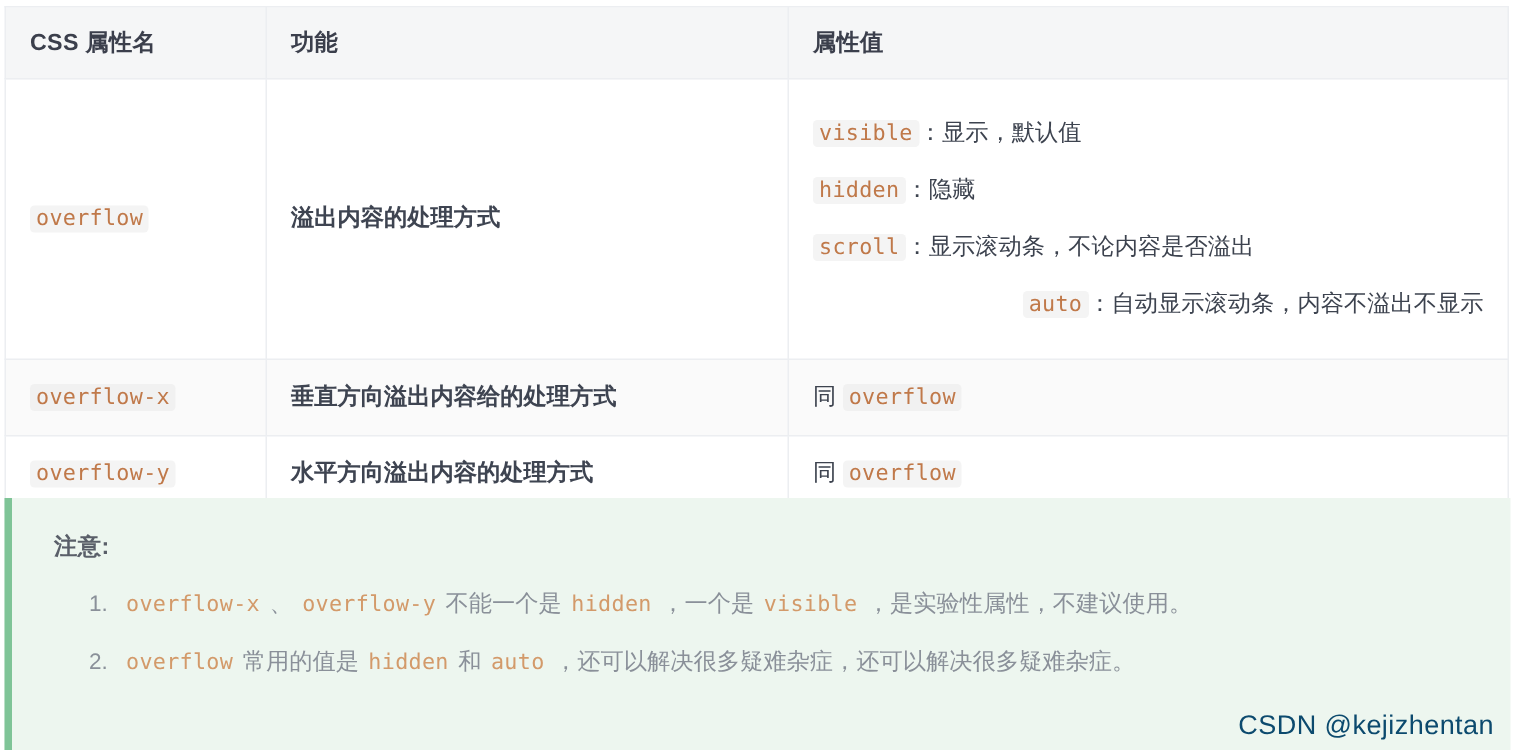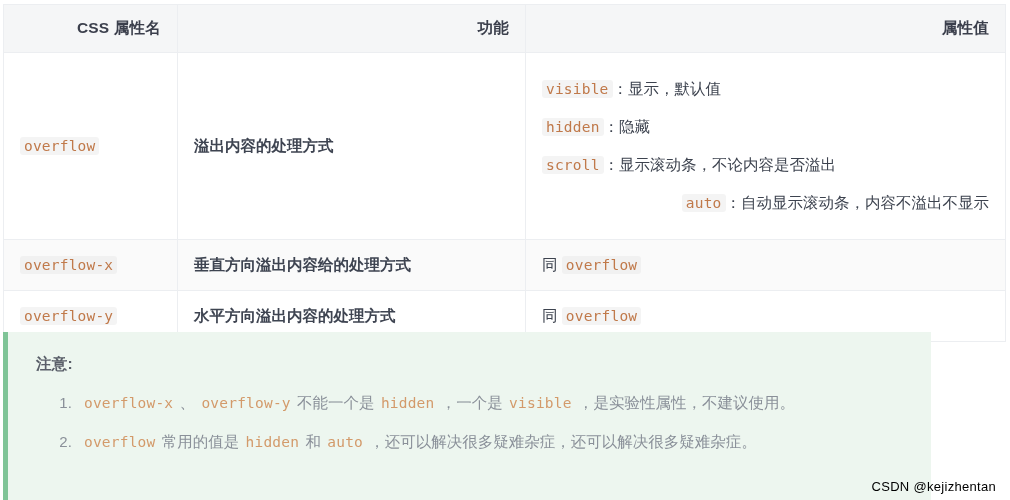--- a/index.html
+++ b/index.html
@@ -30,21 +30,21 @@
     border: 1px solid #eceef1;
     background: #ffffff;
   }
   table.props col.c1 { width: 174px; }
   table.props col.c2 { width: 348px; }
   table.props col.c3 { width: auto; }
 
   table.props thead th {
     background: #f5f6f7;
     border: 1px solid #eceef1;
-    text-align: right;
+    text-align: left;
     font-size: 15.5px;
     font-weight: bold;
     color: #3b3f4c;
     padding: 12px 16px 13px 16px;
     letter-spacing: .2px;
     height: 22px;
     vertical-align: middle;
   }
   table.props tbody td {
     border: 1px solid #eceef1;
@@ -89,21 +89,21 @@
   .vallist .valrow:last-child { padding-bottom: 2px; text-align: right; }
   .sep { color: #3d434f; }
 
   .same-line { white-space: nowrap; font-size: 15.5px; color: #3d434f; }
 
   
   .notice {
     position: absolute;
     left: 3px;
     top: 332px;
-    width: 928px;
+    width: 1004px;
     height: 168px;
     box-sizing: border-box;
     background: #edf6ef;
     border-left: 5px solid #7fc497;
     padding: 22px 20px 10px 24px;
   }
   .notice-title {
     font-size: 15.5px;
     font-weight: bold;
     color: #5a5f69;
@@ -130,22 +130,22 @@
     background: transparent;
     color: #d39a6a;
     padding: 0 2px;
   }
   .notice .zh { color: #8a9099; }
 
   .watermark {
     position: absolute;
     right: 14px;
     bottom: 6px;
-    font-size: 13px;
-    color: #000000;
+    font-size: 18px;
+    color: #0c4a6e;
     letter-spacing: .3px;
     font-family: "Liberation Sans", sans-serif;
   }
 </style>
 </head>
 <body>
 
 <div class="table-wrap">
   <table class="props">
     <colgroup>

